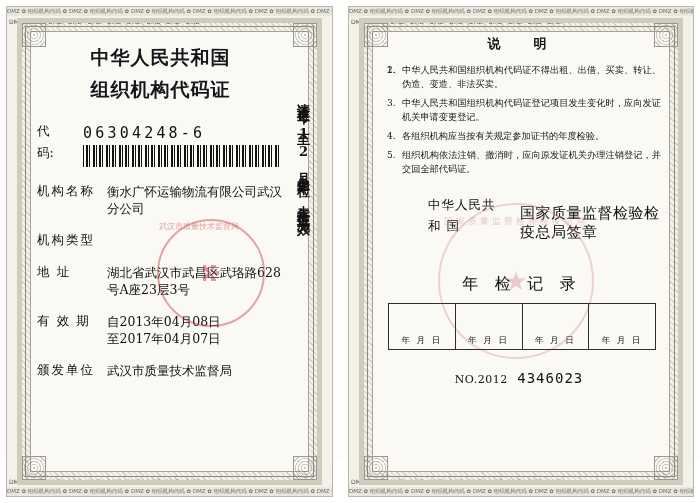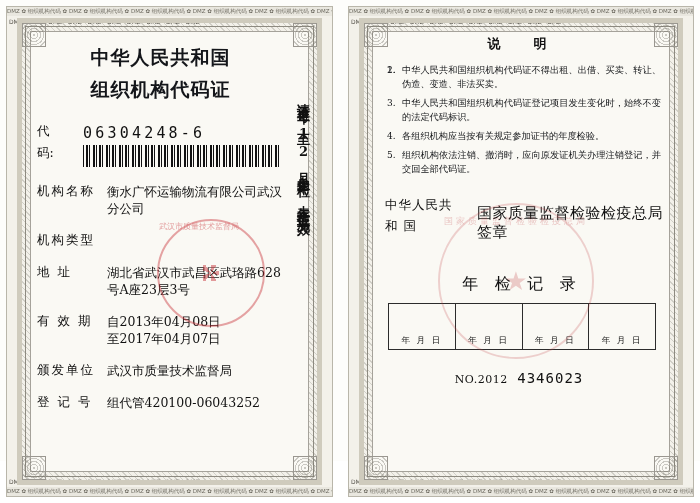--- a/index.html
+++ b/index.html
@@ -160,20 +160,21 @@
     font-size: 12.5px;
     font-family: "DejaVu Serif", serif;
     color: #111;
   }
   .field .lab {
     position: absolute;
     left: 0;
     top: 0;
     width: 64px;
     letter-spacing: 2px;
+    font-family: Liberation Serif, serif;
   }
   .field .val {
     margin-left: 70px;
     display: block;
     line-height: 17px;
     border-bottom: 0;
   }
   .val-underline {
     border-bottom: 1px solid #2b2b2b;
     padding-bottom: 1px;
@@ -266,20 +267,21 @@
     left: 0;
     top: 0;
     width: 13px;
     font-size: 9px;
   }
 
   .issuer-block {
     position: relative;
     margin-top: 16px;
     height: 56px;
+    margin-left: 43px;
   }
   .issuer-left {
     position: absolute;
     left: 4px;
     top: 2px;
     font-family: "DejaVu Serif", serif;
     font-size: 12.5px;
     line-height: 21px;
     color: #111;
     letter-spacing: 1px;
@@ -426,24 +428,20 @@
         <span class="lab">有 效 期</span>
         <span class="val val-underline" style="white-space: pre-line;">自2013年04月08日
 至2017年04月07日</span>
       </div>
 
       <div class="field">
         <span class="lab">颁发单位</span>
         <span class="val val-underline">武汉市质量技术监督局</span>
       </div>
 
-      <div class="field">
-        <span class="lab">登 记 号</span>
-        <span class="val val-underline">组代管420100-06043252</span>
-      </div>
     </div>
 
     <div class="seal-left">
       <div class="seal-text">武汉市质量技术监督局</div>
     </div>
 
     <div class="vertical-note">请于每年3至12月参加年检!未年检证书无效</div>
   </div>
 
   <div class="cert cert-right">
@@ -473,21 +471,21 @@
       <ul class="notes-list">
         <li>
           <span class="num">1.</span>
         </li>
         <li>
           <span class="num">2.</span>
           <span>中华人民共和国组织机构代码证不得出租、出借、买卖、转让、伪造、变造、非法买卖。</span>
         </li>
         <li>
           <span class="num">3.</span>
-          <span>中华人民共和国组织机构代码证登记项目发生变化时，始终不变的法定代码标识。</span>
+          <span>中华人民共和国组织机构代码证登记项目发生变化时，应向发证机关申请变更登记。</span>
         </li>
         <li>
           <span class="num">4.</span>
           <span>各组织机构应当按有关规定参加证书的年度检验。</span>
         </li>
         <li>
           <span class="num">5.</span>
           <span>组织机构依法注销、撤消时，应向原发证机关办理注销登记，并交回全部代码证。</span>
         </li>
       </ul>

